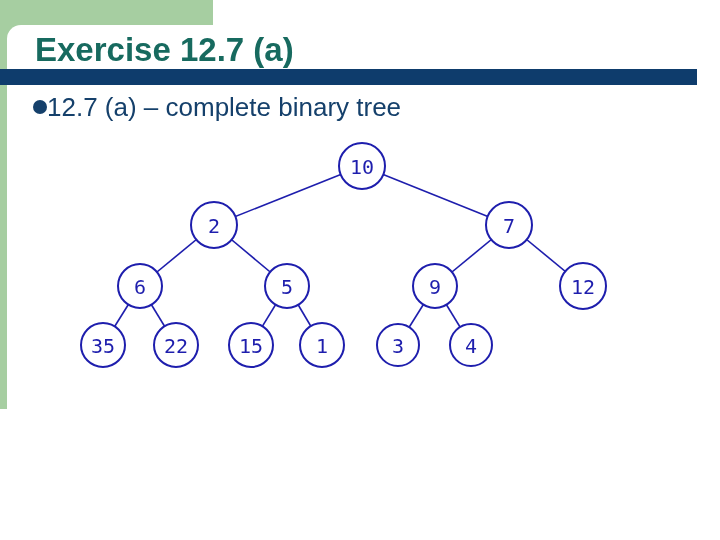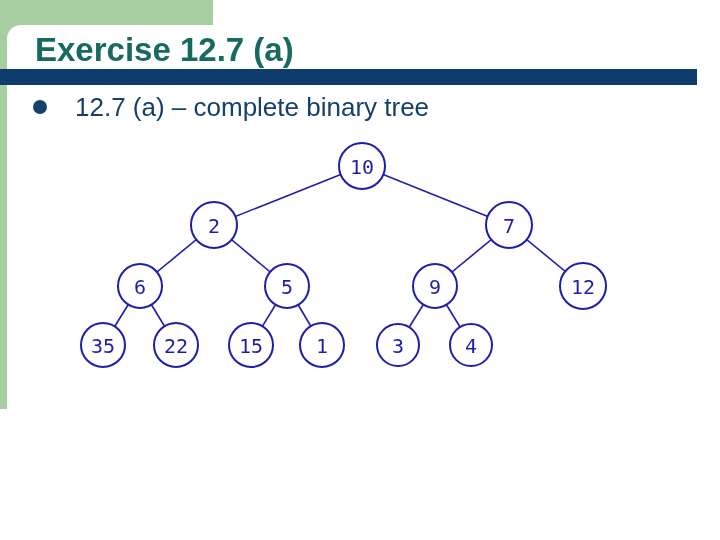--- a/index.html
+++ b/index.html
@@ -44,21 +44,21 @@
     font-size: 33px;
     font-weight: bold;
     line-height: 1.0;
     white-space: nowrap;
   }
   .bullet-row {
     position: absolute;
     left: 33px; top: 93px;
     display: flex;
     align-items: center;
-    gap: 28px;
+    gap: 0;
   }
   .bullet-dot {
     width: 14px; height: 14px;
     border-radius: 50%;
     flex: 0 0 auto;
   }
   .bullet-text {
     font-size: 26px;
     line-height: 1.1;
     white-space: nowrap;

